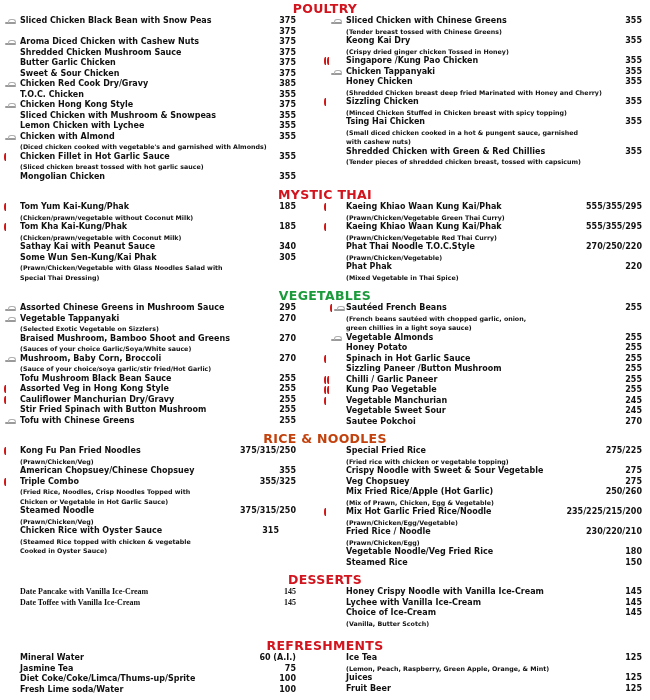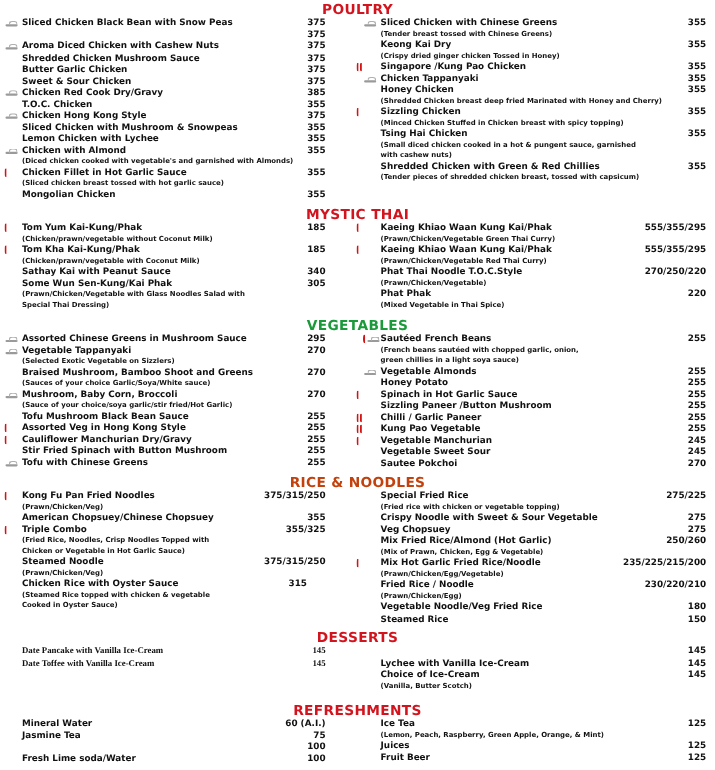--- a/index.html
+++ b/index.html
@@ -408,21 +408,21 @@
         <span class="name">Crispy Noodle with Sweet &amp; Sour Vegetable</span>
         <span class="price" style="right: 8px;">275</span>
       </div>
       <div class="item">
         <span class="icons"></span>
         <span class="name">Veg Chopsuey</span>
         <span class="price" style="right: 8px;">275</span>
       </div>
       <div class="item">
         <span class="icons"></span>
-        <span class="name">Mix Fried Rice/Almond (Hot Garlic)</span>
+        <span class="name">Mix Fried Rice/Apple (Hot Garlic)</span>
         <span class="price" style="right: 8px;">250/260</span>
       </div>
       <div class="desc">(Mix of Prawn, Chicken, Egg &amp; Vegetable)</div>
       <div class="item">
         <span class="icons">
           <span class="chilli" style="left: -4px;"></span>
         </span>
         <span class="name">Mix Hot Garlic Fried Rice/Noodle</span>
         <span class="price" style="right: 8px;">235/225/215/200</span>
       </div>
@@ -453,20 +453,21 @@
       </div>
       <div class="item">
         <span class="icons"></span>
         <span class="name">Date Toffee with Vanilla Ice-Cream</span>
         <span class="price" style="right: 26px;">145</span>
       </div>
     </div>
     <div class="col" style="left: 328px; top: 587px; width: 322px;">
       <div class="item">
         <span class="icons"></span>
+        <span class="name">Honey Crispy Noodle with Vanilla Ice-Cream</span>
         <span class="price" style="right: 8px;">145</span>
       </div>
       <div class="item">
         <span class="icons"></span>
         <span class="name">Lychee with Vanilla Ice-Cream</span>
         <span class="price" style="right: 8px;">145</span>
       </div>
       <div class="item">
         <span class="icons"></span>
         <span class="name">Choice of Ice-Cream</span>
@@ -481,20 +482,21 @@
         <span class="name">Mineral Water</span>
         <span class="price" style="right: 26px;">60 (A.I.)</span>
       </div>
       <div class="item">
         <span class="icons"></span>
         <span class="name">Jasmine Tea</span>
         <span class="price" style="right: 26px;">75</span>
       </div>
       <div class="item">
         <span class="icons"></span>
+        <span class="name">Diet Coke/Coke/Limca/Thums-up/Sprite</span>
         <span class="price" style="right: 26px;">100</span>
       </div>
       <div class="item">
         <span class="icons"></span>
         <span class="name">Fresh Lime soda/Water</span>
         <span class="price" style="right: 26px;">100</span>
       </div>
     </div>
     <div class="col" style="left: 328px; top: 653px; width: 322px;">
       <div class="item">

